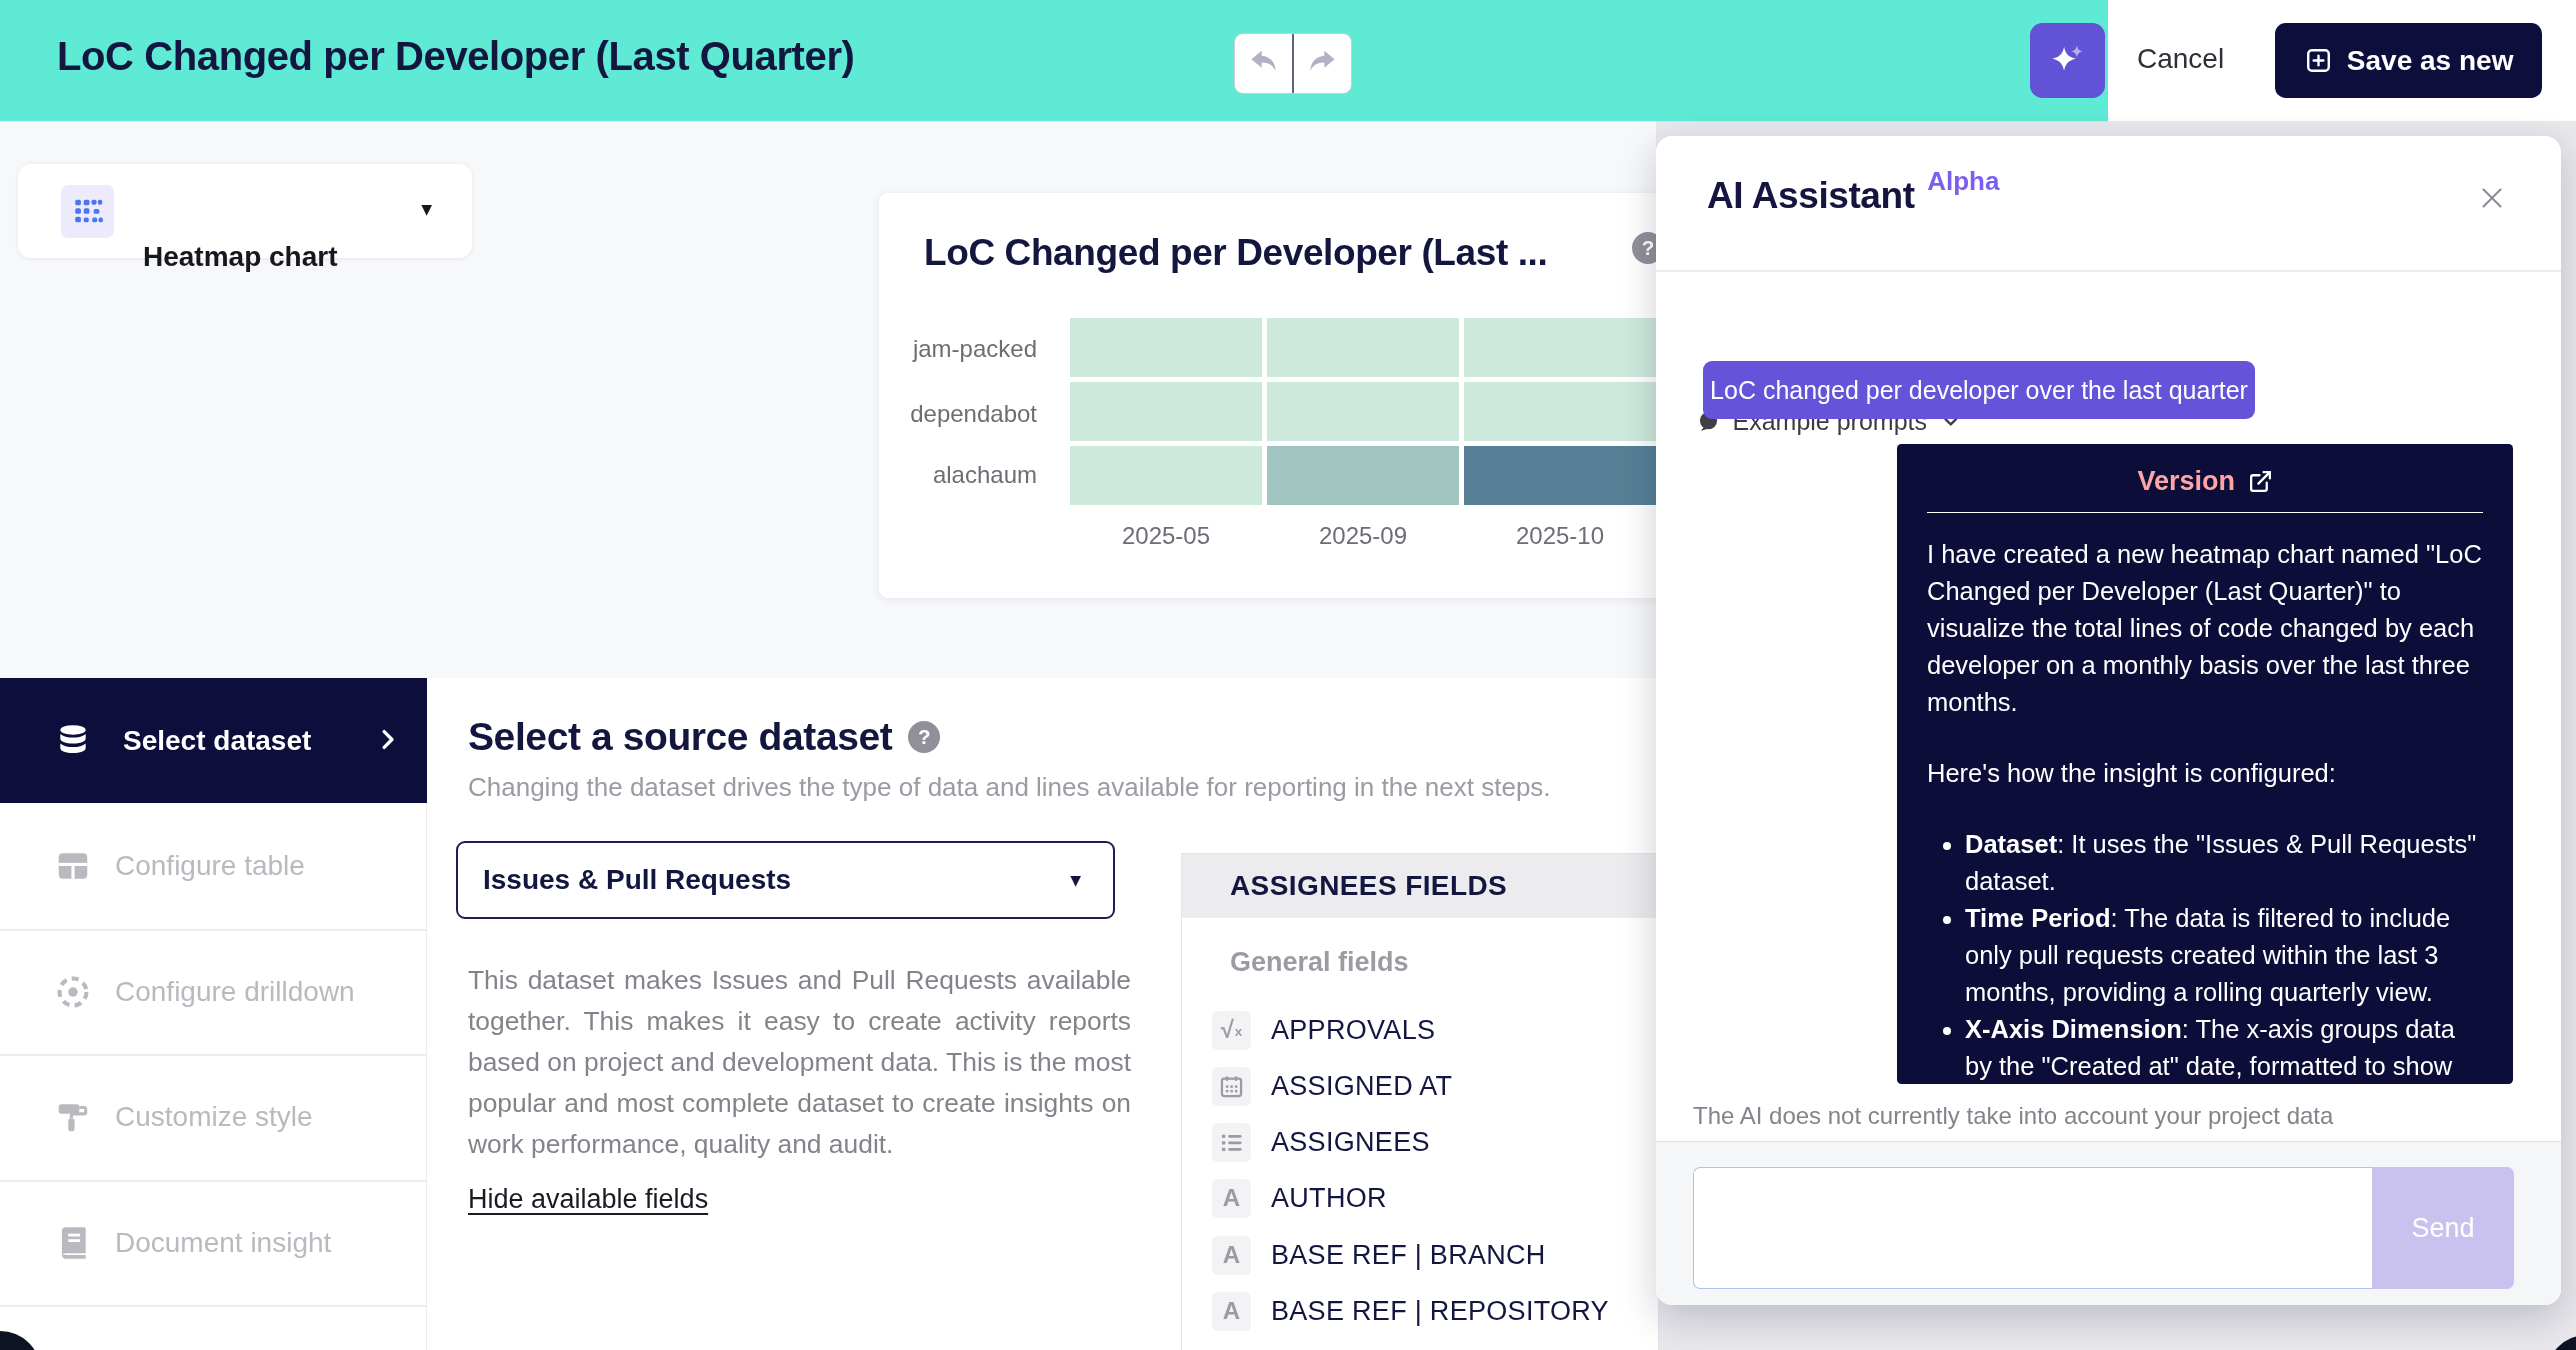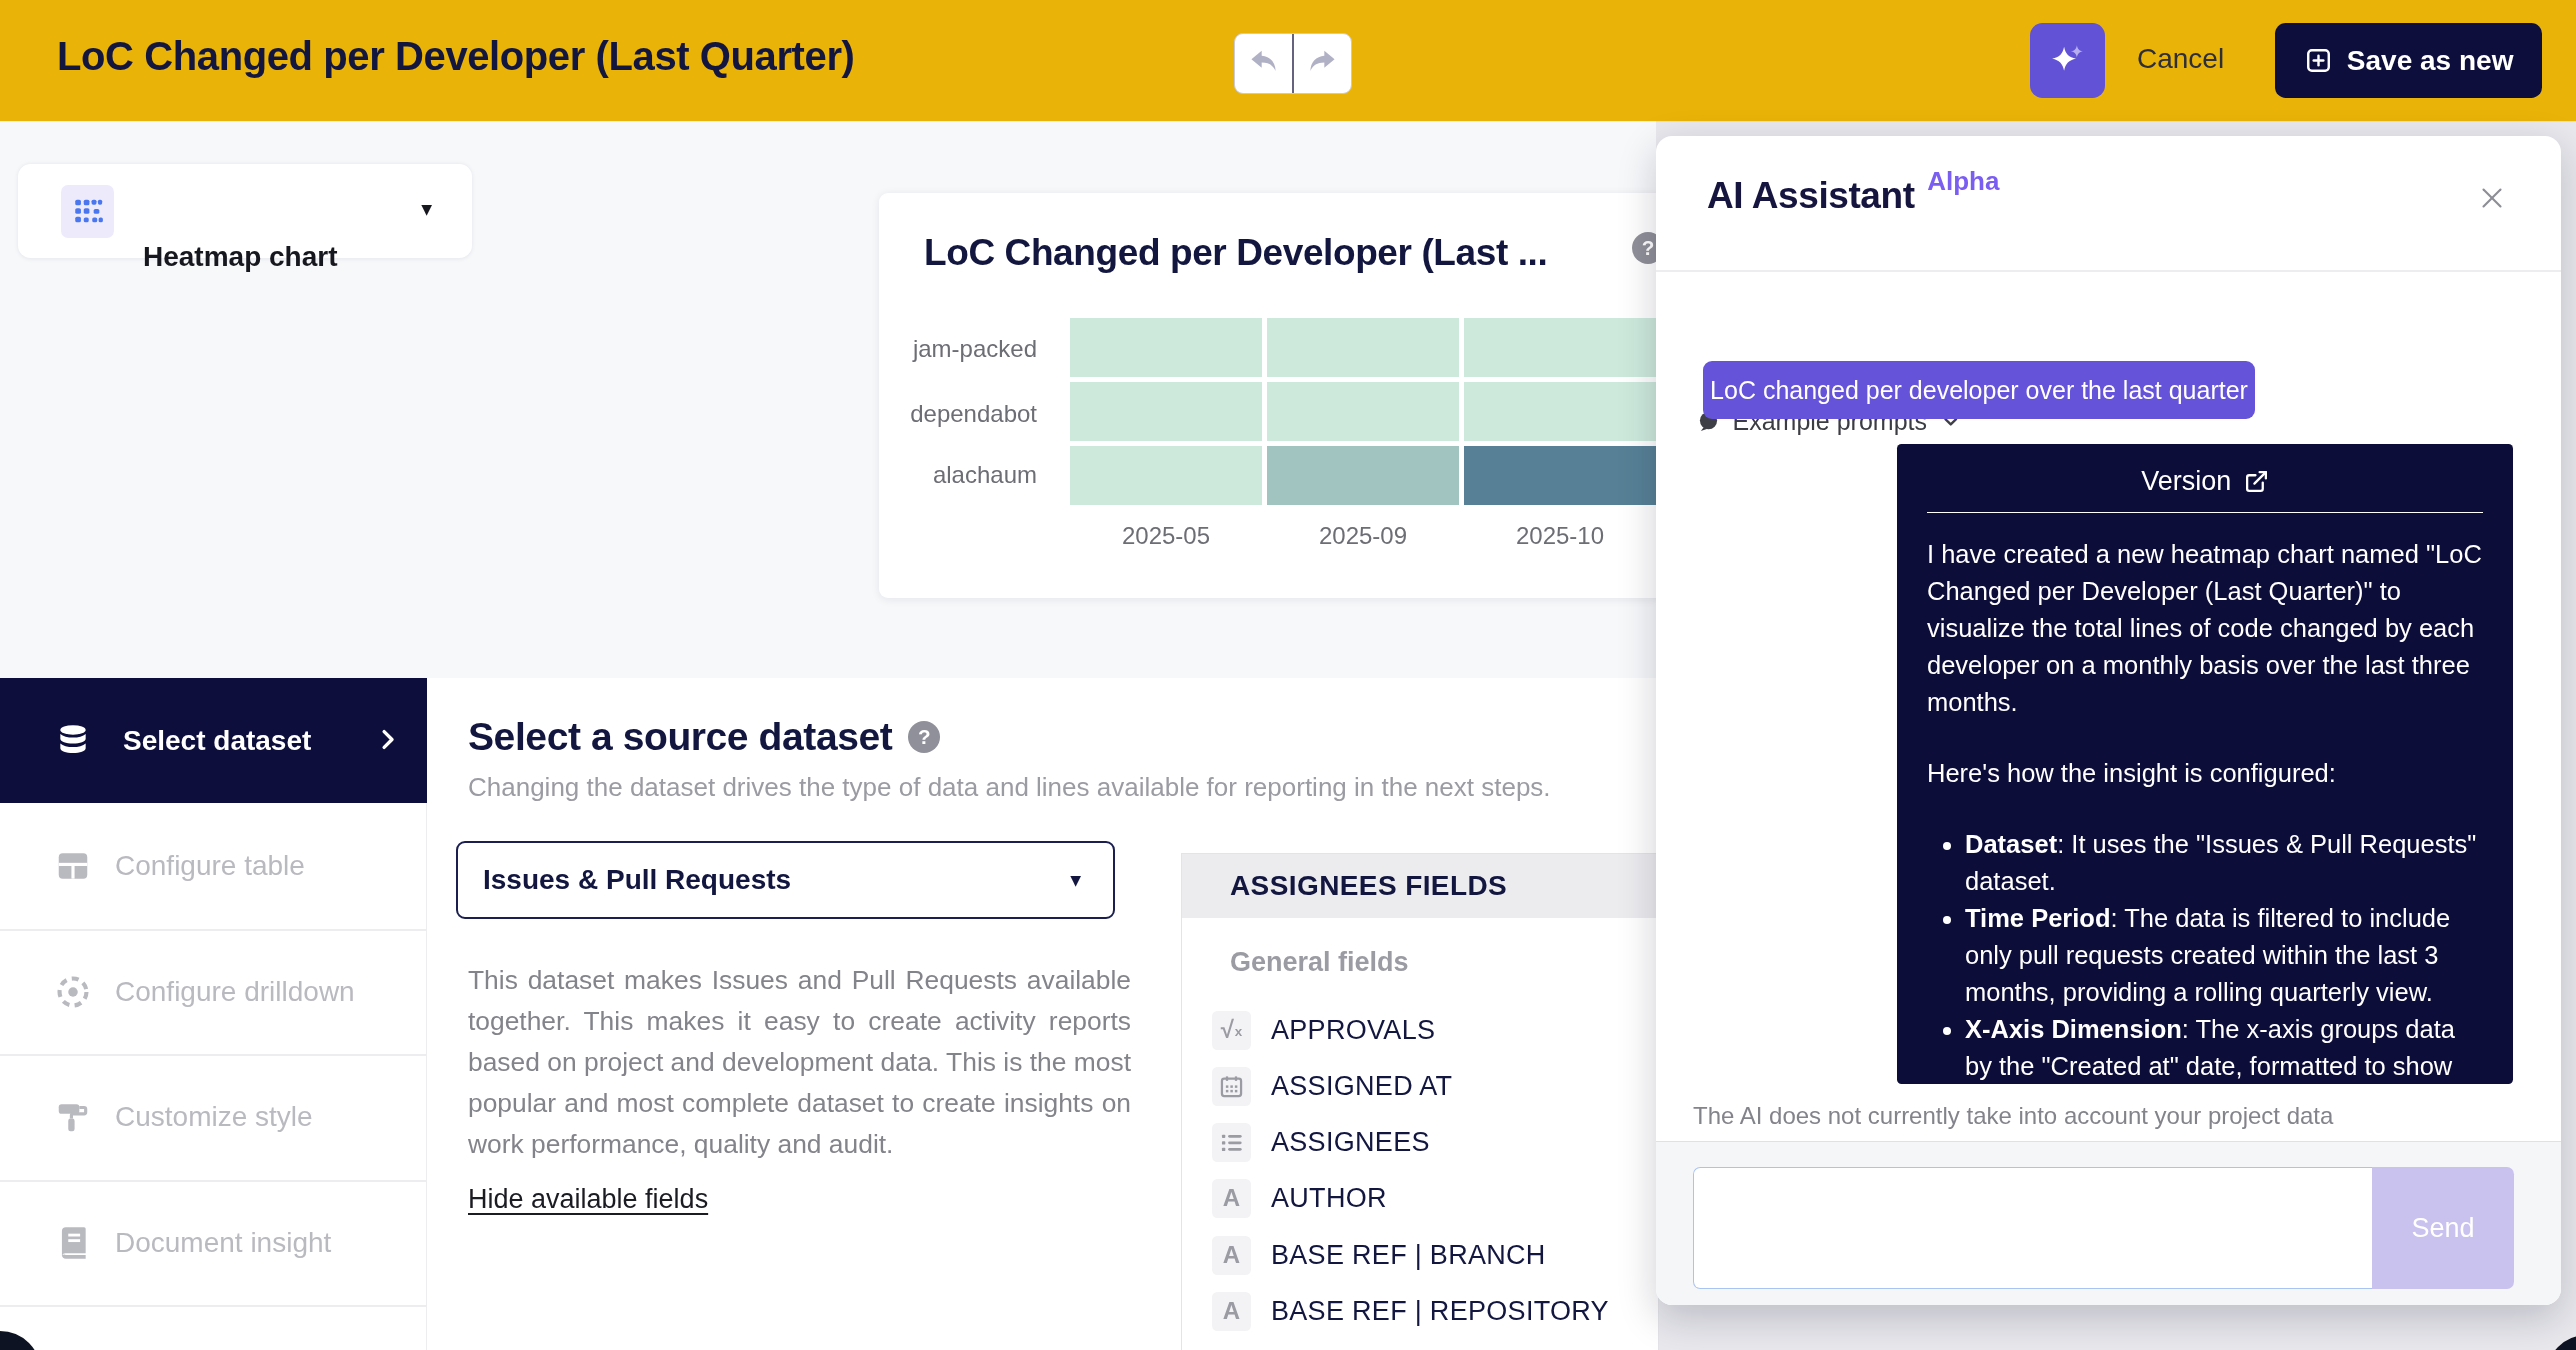--- a/index.html
+++ b/index.html
@@ -1,21 +1,21 @@
 <!DOCTYPE html>
 <html style="font-size:14.3px"><head>
 <meta charset="utf-8">
 <style>
   * { box-sizing: border-box; margin: 0; padding: 0; }
   html,body { background:#fff; }
   body { font-family: "Liberation Sans", "DejaVu Sans", sans-serif; }
   #canvas { position:relative; width:2576px; height:1351px; overflow:hidden; background:#fff; }
 
   
-  .topbar { position:absolute; left:0; top:0; width:2576px; height:121px; background:#eab308; z-index:5; box-shadow:0 0.9px 0 rgba(20,20,60,.05); }
+  .topbar { position:absolute; left:0; top:0; width:2108px; height:121px; background:#5eead4; z-index:5; box-shadow:0 0.9px 0 rgba(20,20,60,.05); }
   .page-title { position:absolute; left:57px; top:34px; font-size:40px; font-weight:700; color:#131740; letter-spacing:-0.4px; }
   .undo-group { position:absolute; left:1234px; top:33px; width:118px; height:61px; border:1.8px solid #c9c9d7; border-radius:9px; display:flex; background:#fff; overflow:hidden; }
   .undo-group .half { flex:1; display:flex; align-items:center; justify-content:center; cursor:pointer; }
   .undo-group .mid { width:1.8px; background:#63637e; }
   .icon-arrow { width:29px; height:29px; fill:#b1b1c6; }
   .ai-btn { position:absolute; left:2030px; top:23px; width:75px; height:75px; border-radius:12.5px; background:#6152d6; display:flex; align-items:center; justify-content:center; cursor:pointer; }
   .cancel-btn { position:absolute; left:2137px; top:43px; font-size:28px; color:#2f2f38; cursor:pointer; }
   .save-btn { position:absolute; left:2275px; top:23px; width:267px; height:75px; background:#0e0e3c; border-radius:10.7px; display:flex; align-items:center; justify-content:center; gap:14.3px; color:#fff; font-size:28px; font-weight:600; cursor:pointer; }
 
   
@@ -76,21 +76,21 @@
   .ai-title { font-size:37px; font-weight:700; color:#15153f; letter-spacing:-0.4px; }
   .ai-badge { font-size:26px; font-weight:600; color:#7a5ef2; margin-left:12.5px; transform:translateY(-9px); }
   .ai-close { position:absolute; right:52px; top:45px; cursor:pointer; }
   .ai-hdiv { position:absolute; left:0; top:134px; width:100%; height:1.8px; background:#ededf0; }
   .ai-examples { position:absolute; left:41px; top:130px; height:39px; margin-top:0; display:flex; align-items:center; gap:12.5px; cursor:pointer; }
   .ai-examples .txt { font-size:25px; color:#3c3c44; }
   .ai-chip { position:absolute; left:47px; top:225px; width:552px; height:58px; background:#6553d9; border-radius:9px; display:flex; align-items:center; justify-content:center; cursor:pointer; }
   .ai-chip .txt { font-size:25px; color:#fff; white-space:nowrap; }
   .ai-msg { position:absolute; left:241px; top:308px; width:616px; height:640px; background:#0d0d3a; border-radius:4.5px; overflow:hidden; padding:18px 30px 0 30px; }
   .ai-msg .title-row { display:flex; align-items:center; justify-content:center; gap:12.5px; height:39px; cursor:pointer; }
-  .ai-msg .title { font-size:27px; font-weight:400; color:#ffffff; }
+  .ai-msg .title { font-size:27px; font-weight:700; color:#fca5a5; }
   .ai-msg .tdiv { height:1.8px; background:#fff; margin-top:10.7px; }
   .ai-msg .body { margin-top:23px; font-size:25.5px; line-height:37px; color:#fff; }
   .ai-msg .body p.sp { margin-top:34px; }
   .ai-msg ul { margin-top:34px; padding-left:38px; }
   .ai-msg li { margin:0; }
   .ai-msg b { font-weight:700; }
   .ai-note { position:absolute; left:37px; top:966px; font-size:24px; color:#83838b; }
   .ai-footer { position:absolute; left:0; top:1005px; width:905px; height:164px; background:#f5f6f8; border-top:1.8px solid #e0e0e6; }
   .ai-input { position:absolute; left:37px; top:25px; width:679px; height:122px; background:#fff; border:1.8px solid #a9c3f2; border-right:none; border-radius:7.2px 0 0 7.2px; resize:none; font-family:"Liberation Sans","DejaVu Sans",sans-serif; font-size:25px; padding:14.3px 18px; color:#2f2f38; outline:none; }
   .ai-send { position:absolute; left:716px; top:25px; width:142px; height:122px; background:#c9c2ef; border:none; border-radius:0 7.2px 7.2px 0; color:#fff; font-size:27px; font-weight:500; font-family:"Liberation Sans","DejaVu Sans",sans-serif; cursor:pointer; }

